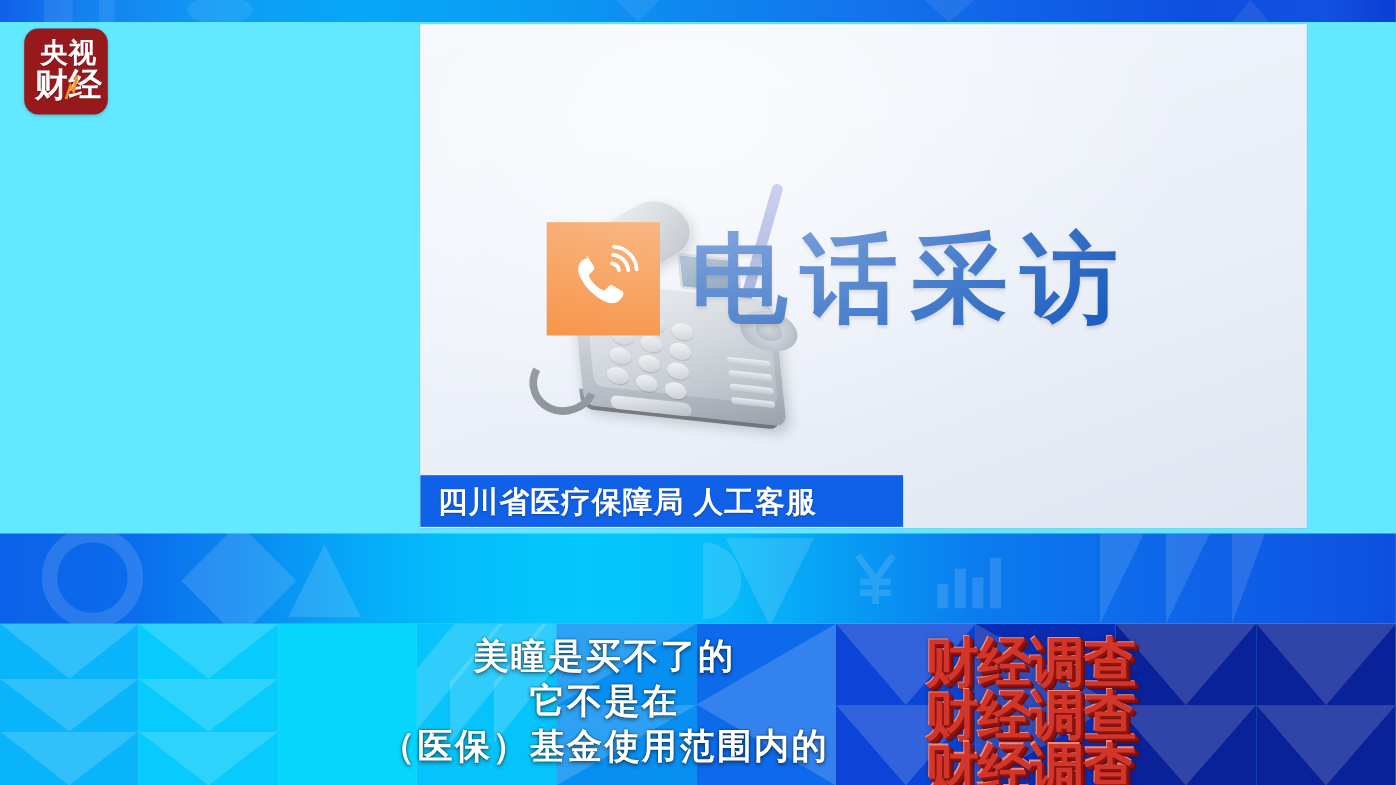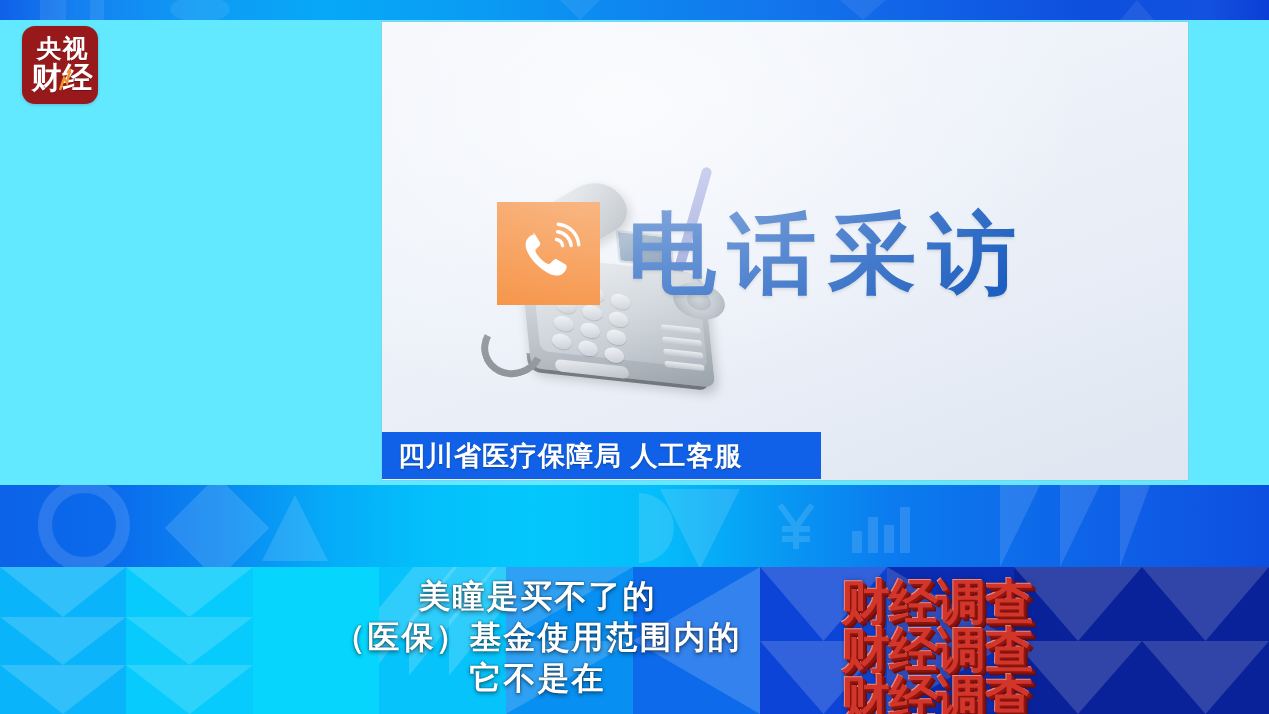--- a/index.html
+++ b/index.html
@@ -208,21 +208,21 @@
   .bottom-bg {
     position:absolute; left:0; top:567px; width:1269px; height:147px;
     overflow:hidden;
     display:flex;
   }
   .bcol { position:relative; height:147px; overflow:hidden; }
   .bcol .t { position:absolute; opacity:.16; background:#FFFFFF; }
 
   
   .subs {
-    position:absolute; left:4px; top:576px; width:1067px;
+    position:absolute; left:16px; top:576px; width:1067px;
     text-align:center; pointer-events:none;
   }
   .subs .line {
     color:#FFFFFF; font-size:32px; font-weight:bold;
     line-height:41px; letter-spacing:2px;
     text-shadow:0 2px 4px rgba(0,0,0,.45), 0 0 2px rgba(0,0,0,.6);
     white-space:nowrap;
   }
 
   
@@ -390,17 +390,17 @@
   </div>
 
   <div class="prog-wm">
     <div class="wmrow w1">财经调查</div>
     <div class="wmrow w2">财经调查</div>
     <div class="wmrow w3">财经调查</div>
   </div>
 
   <div class="subs">
     <div class="line">美瞳是买不了的</div>
+    <div class="line">它不是在</div>
     <div class="line">（医保）基金使用范围内的</div>
-    <div class="line">它不是在</div>
   </div>
 
 </div>
 
 </body></html>

